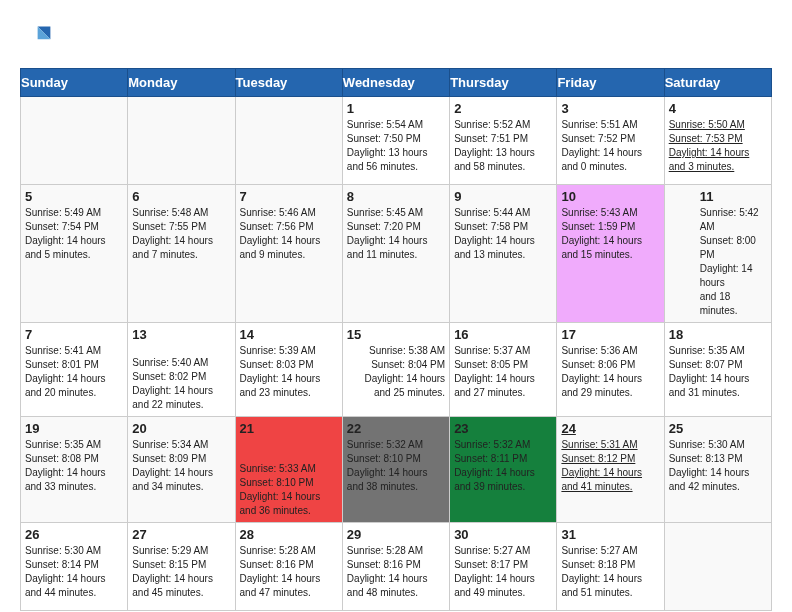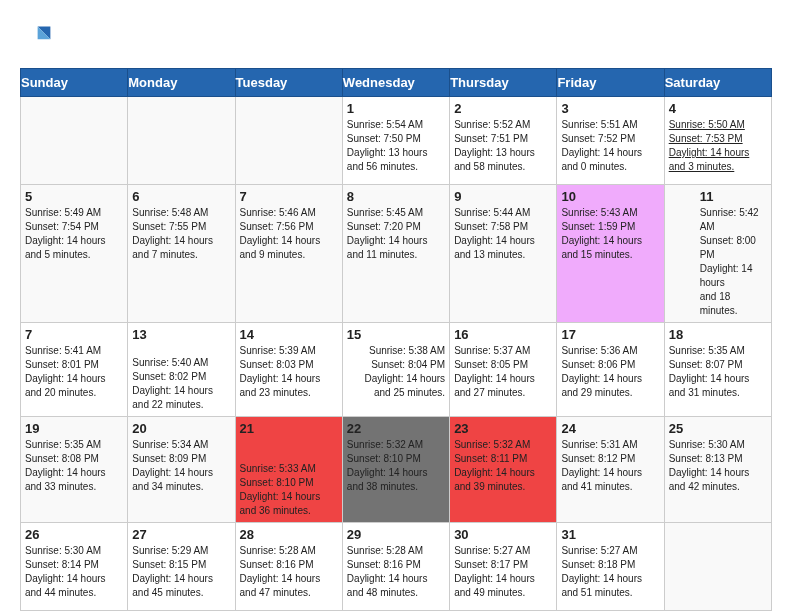--- a/index.html
+++ b/index.html
@@ -274,28 +274,28 @@
 Daylight: 14 hours
 and 36 minutes.</div>
         </td>
         <td style="background: #737373;">
           <span class="day-num">22</span>
           <div class="day-info" style="white-space: pre-line;">Sunrise: 5:32 AM
 Sunset: 8:10 PM
 Daylight: 14 hours
 and 38 minutes.</div>
         </td>
-        <td style="background: #ef4444;">
+        <td style="background: #15803d;">
           <span class="day-num">23</span>
           <div class="day-info" style="white-space: pre-line;">Sunrise: 5:32 AM
 Sunset: 8:11 PM
 Daylight: 14 hours
 and 39 minutes.</div>
         </td>
-        <td style="background: rgb(249, 249, 249);">
+        <td style="background: rgb(249, 249, 249); text-decoration: underline;">
           <span class="day-num">24</span>
           <div class="day-info" style="white-space: pre-line;">Sunrise: 5:31 AM
 Sunset: 8:12 PM
 Daylight: 14 hours
 and 41 minutes.</div>
         </td>
         <td style="background: rgb(249, 249, 249);">
           <span class="day-num">25</span>
           <div class="day-info" style="white-space: pre-line;">Sunrise: 5:30 AM
 Sunset: 8:13 PM

